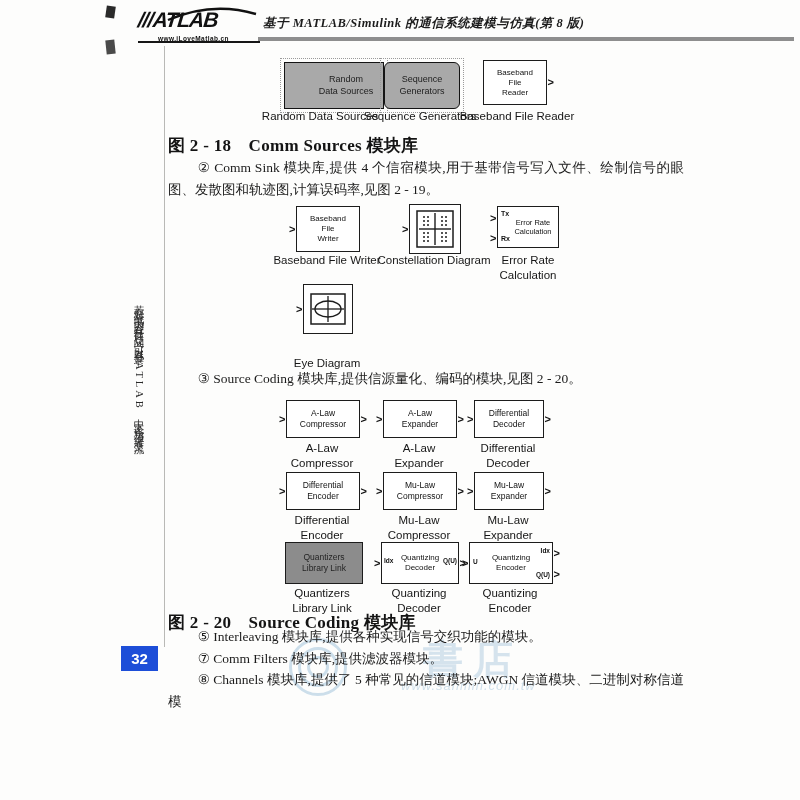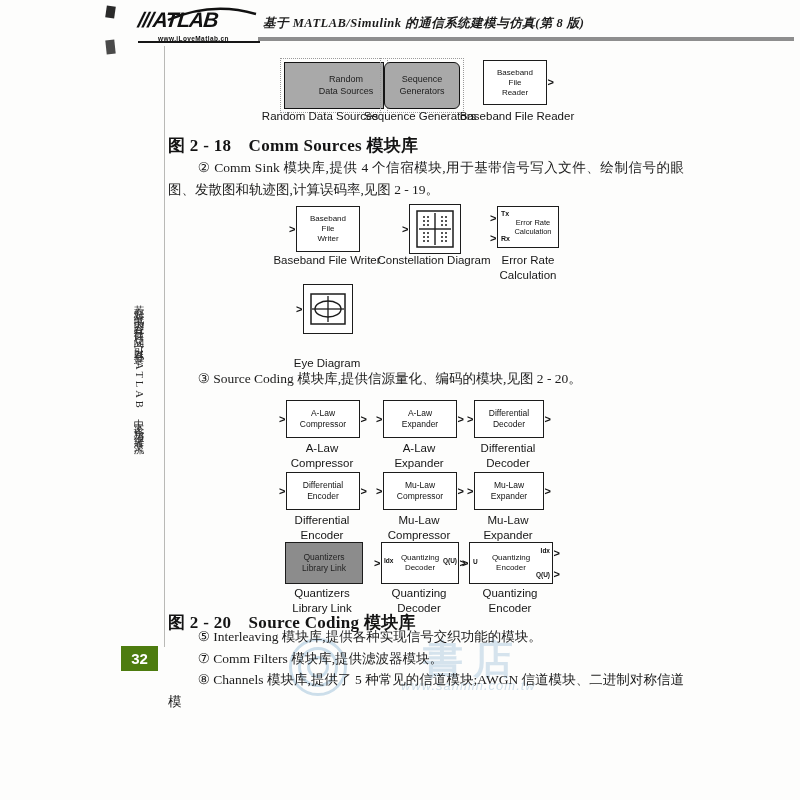--- a/index.html
+++ b/index.html
@@ -16,21 +16,21 @@
   .rule-black{position:absolute;left:138px;top:41px;width:122px;height:2px;background:#161616;}
   .rule-gray{position:absolute;left:258px;top:37px;width:536px;height:3.5px;background:#8e8e8e;}
   .book-title{position:absolute;left:263px;top:15px;width:520px;font-size:12.5px;font-weight:600;
     font-style:italic;color:#1c1c1c;letter-spacing:.5px;white-space:nowrap;}
   .scan-mark{position:absolute;background:#2a2a2a;}
 
   
   .vrule{position:absolute;left:164px;top:46px;width:1px;height:601px;background:#b9b9b6;}
   .margin-note{position:absolute;left:133px;top:296px;height:338px;writing-mode:vertical-rl;
     text-orientation:mixed;font-size:10.5px;letter-spacing:3px;color:#2a2a2a;line-height:1;}
-  .page-num{position:absolute;left:121px;top:646px;width:37px;height:25px;background:#4d7c0f;
+  .page-num{position:absolute;left:121px;top:646px;width:37px;height:25px;background:#1d4ed8;
     color:#fff;font-family:"Liberation Sans",sans-serif;font-weight:700;font-size:15px;
     display:flex;align-items:center;justify-content:center;}
 
   
   .blk{position:absolute;border:1.6px solid #1c1c1c;background:#fff;display:flex;align-items:center;
     justify-content:center;text-align:center;font-family:"Liberation Sans",sans-serif;
     white-space:pre-line;color:#111;line-height:1.25;z-index:2;}
   .blk.gray{background:#a9a9a9;border-color:#141414;color:#1d1d1d;}
   .blk.dark{background:#8c8c8c;color:#242424;}
   .sel{position:absolute;border:1px dotted #9a9a9a;padding:3px;z-index:1;}

